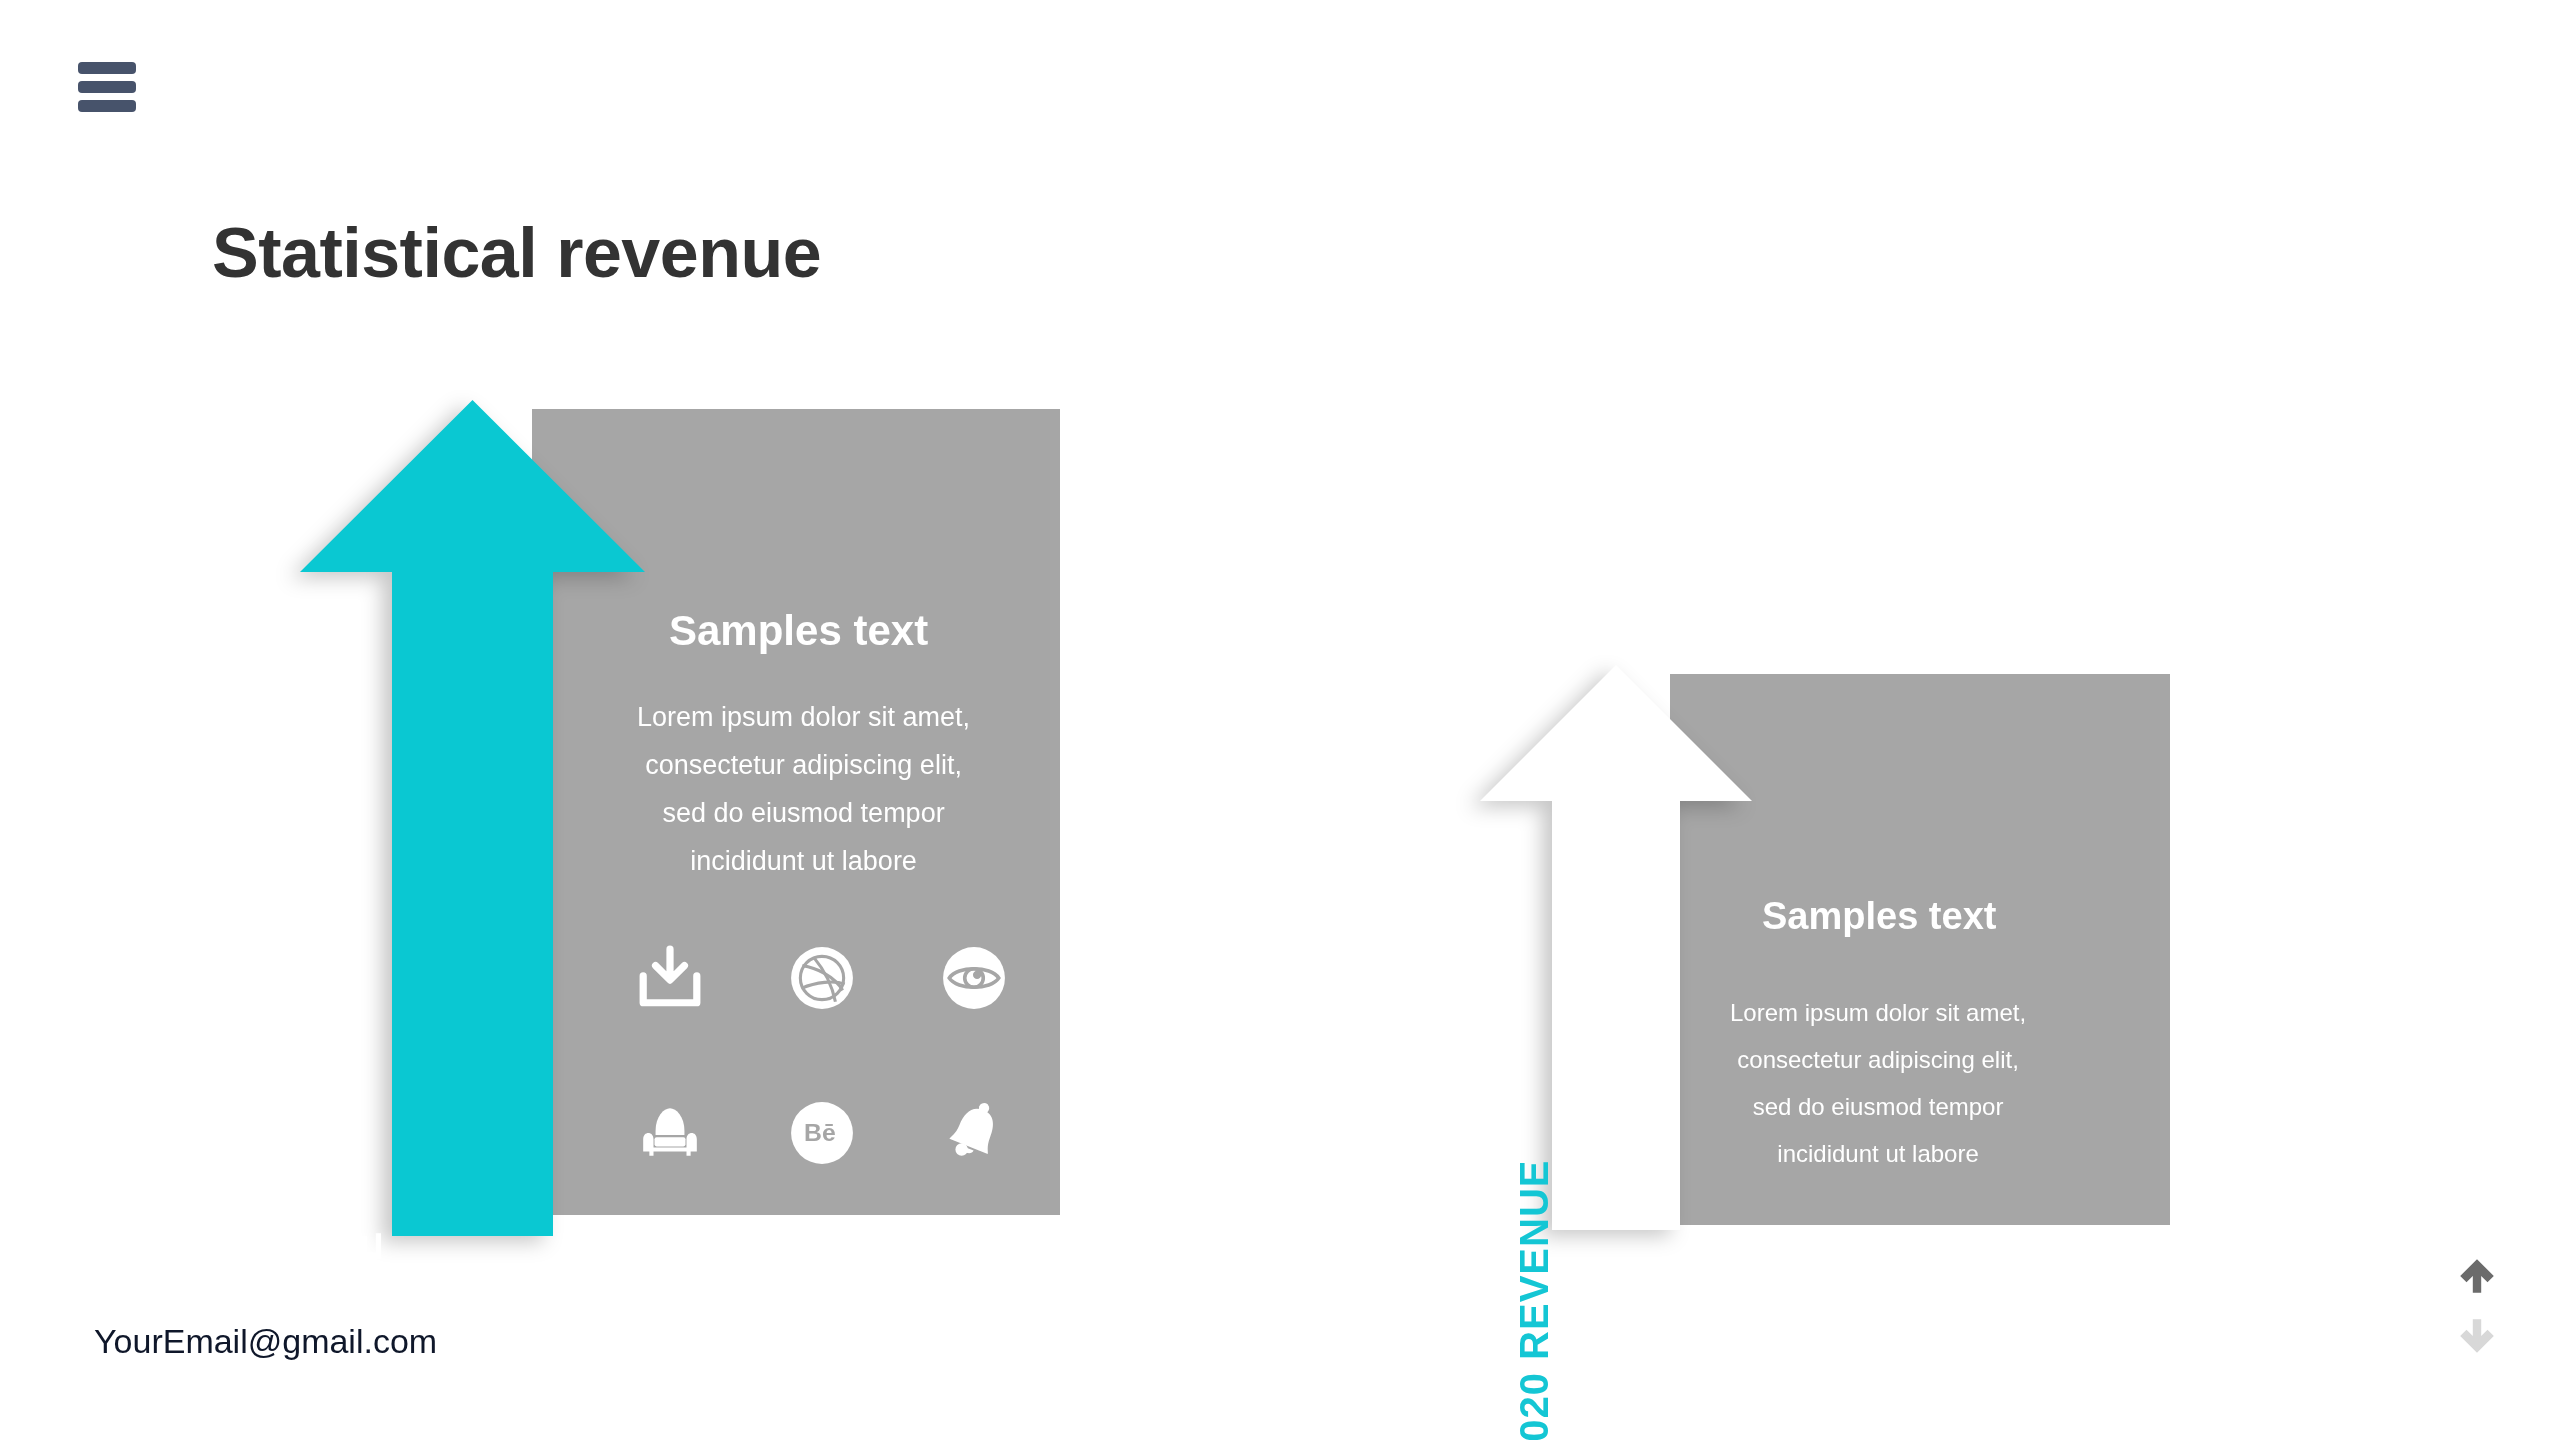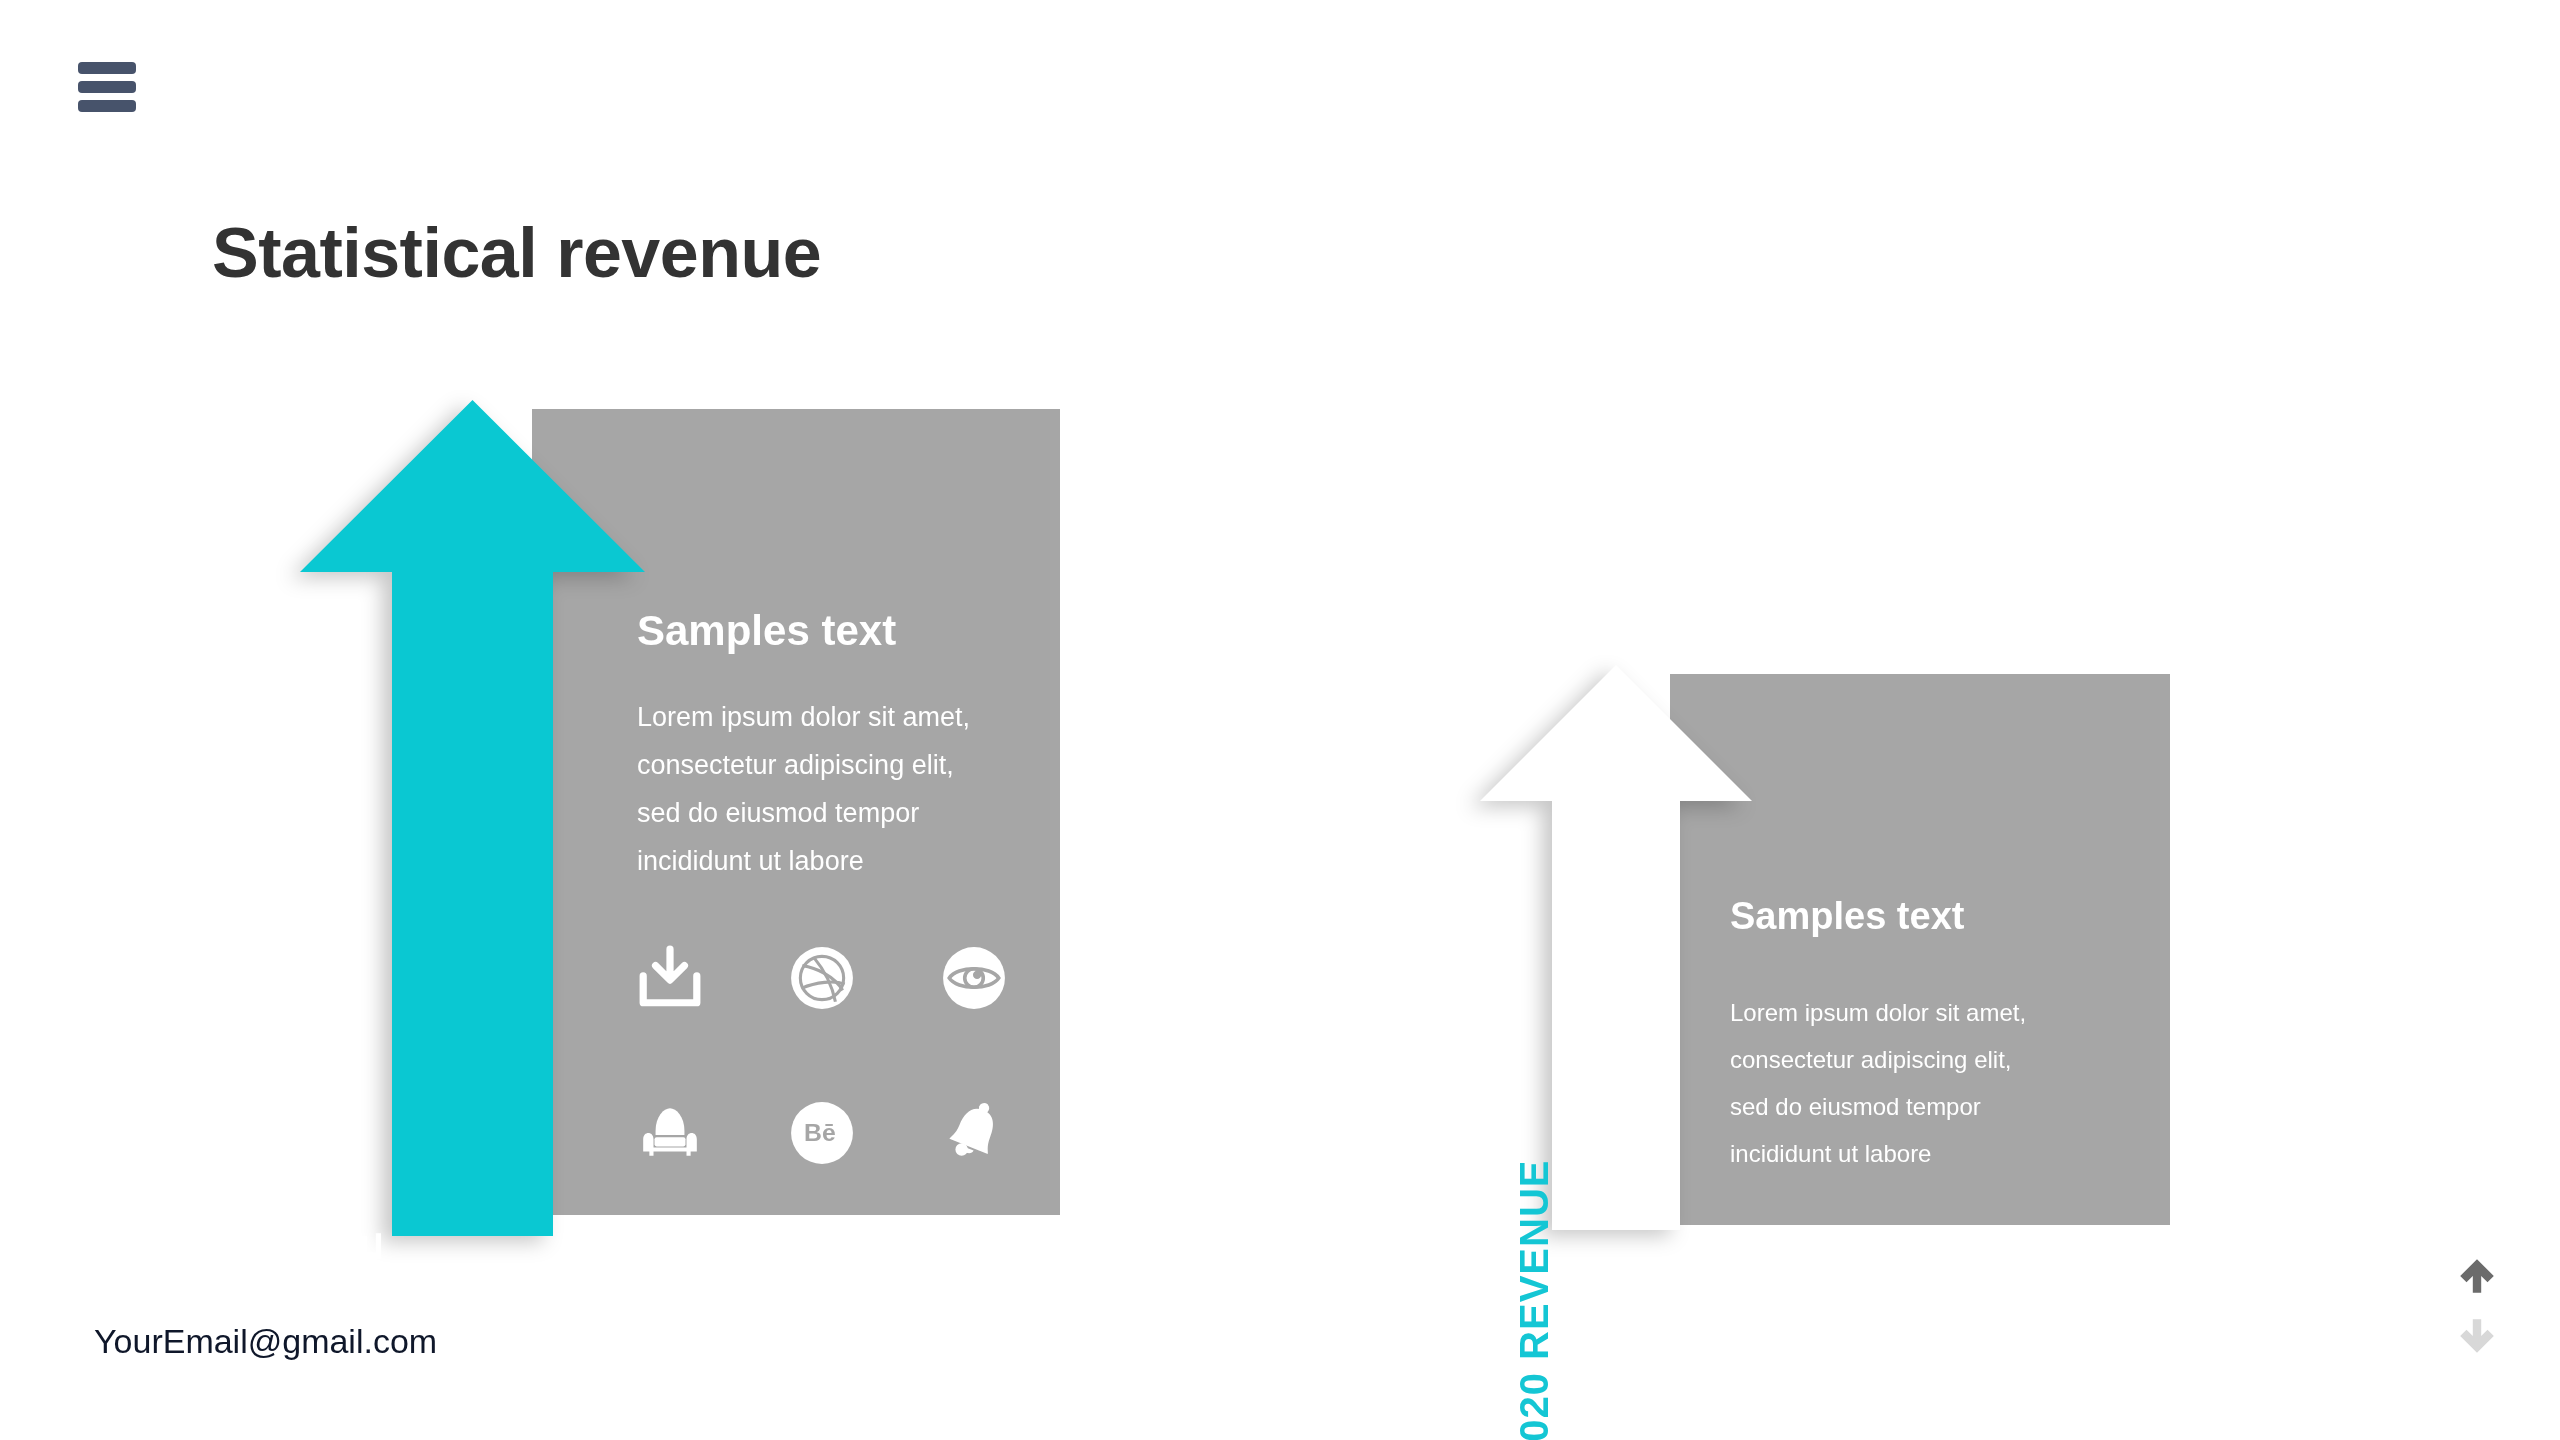--- a/index.html
+++ b/index.html
@@ -44,28 +44,28 @@
   .rev-label {
     position:absolute;
     transform:rotate(-90deg);
     transform-origin:left top;
     white-space:nowrap;
     font-weight:bold;
     letter-spacing:1px;
   }
   .card .card-head {
     position:absolute;
-    color:#ffffff; font-weight:bold;
+    color:#ffffff; font-weight:bold;margin-left:32px;
   }
   .card .card-body {
     position:absolute;
     color:#ffffff;
     font-weight:300;
   }
-  .card .card-body div { white-space:nowrap; }
+  .card .card-body div { white-space:nowrap;text-align:center; }
 
   
   #card-2019 { left:300px; top:400px; width:760px; height:850px; }
   #card-2019 .panel { left:232px; top:9px; width:528px; height:806px; }
   #card-2019 .arrow { left:0px; top:0px; width:345px; height:836px; }
   #card-2019 .rev-label {
     left:38px; top:1180px;
     font-size:46px; color:#ffffff;
   }
   #card-2019 .card-head { left:337px; top:207px; font-size:42px; }

